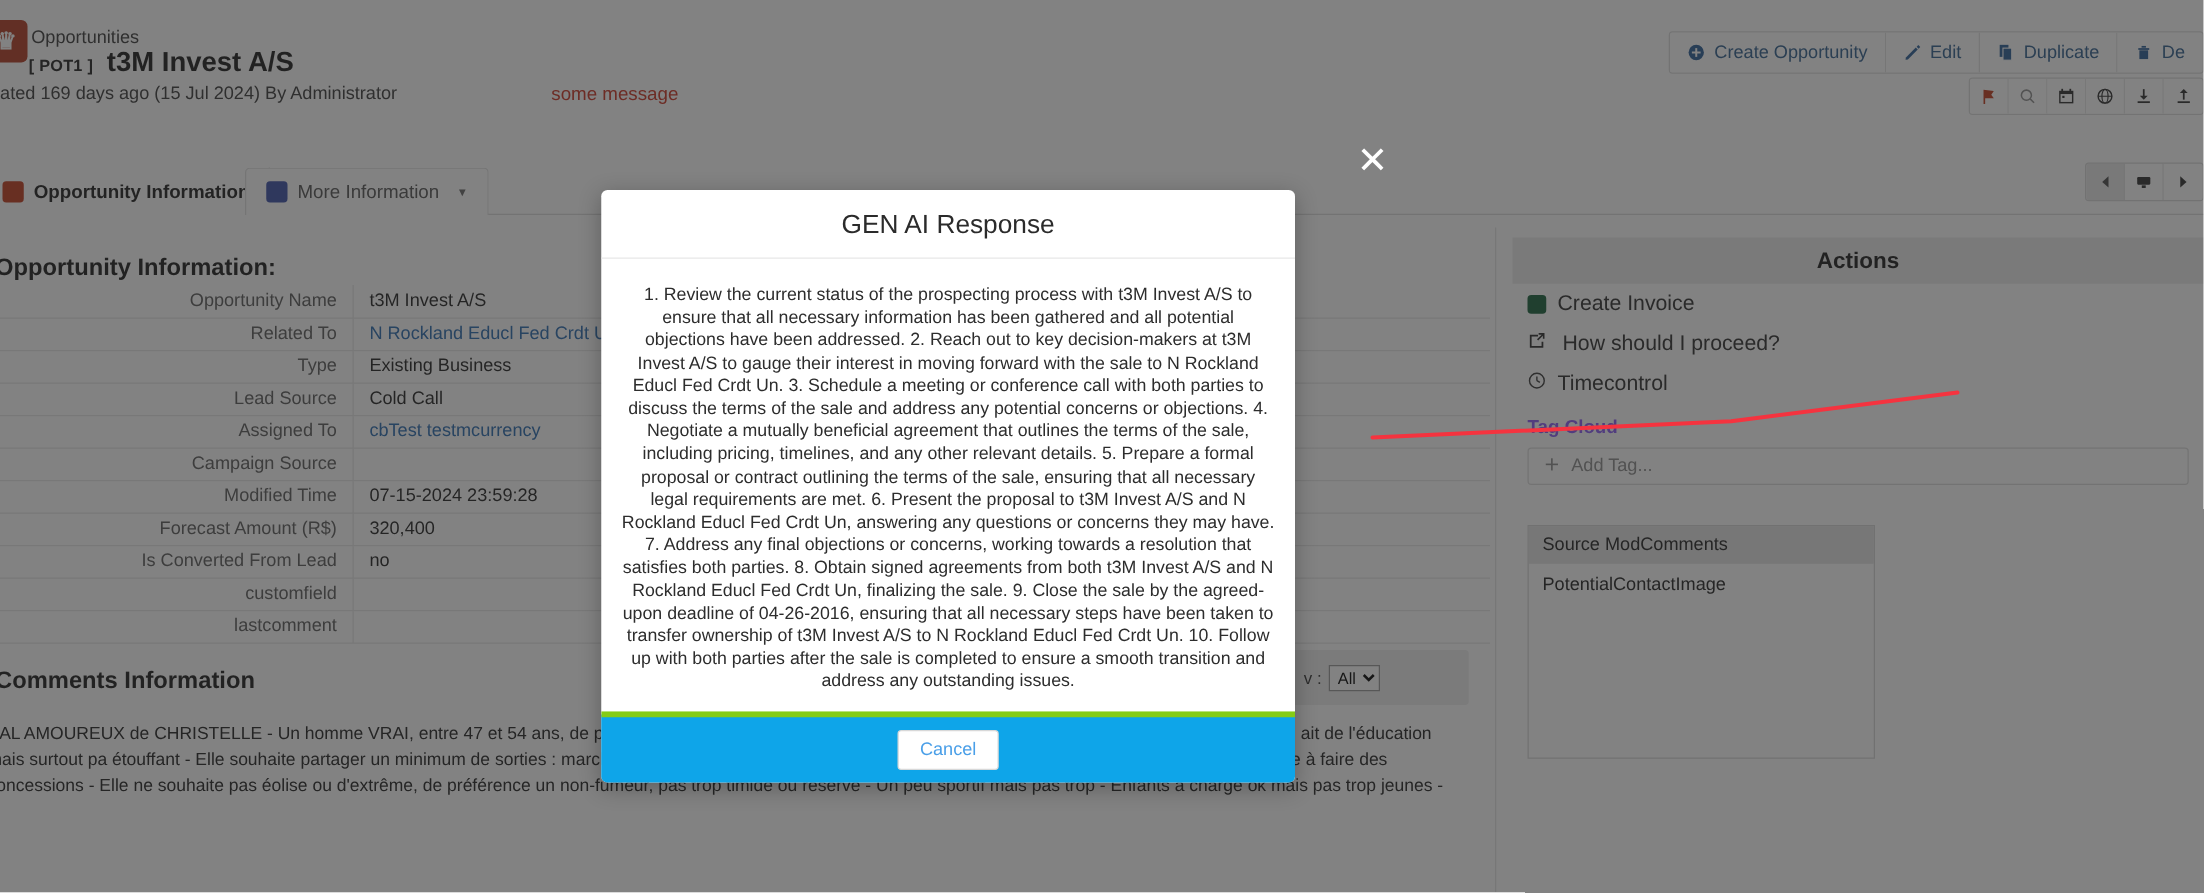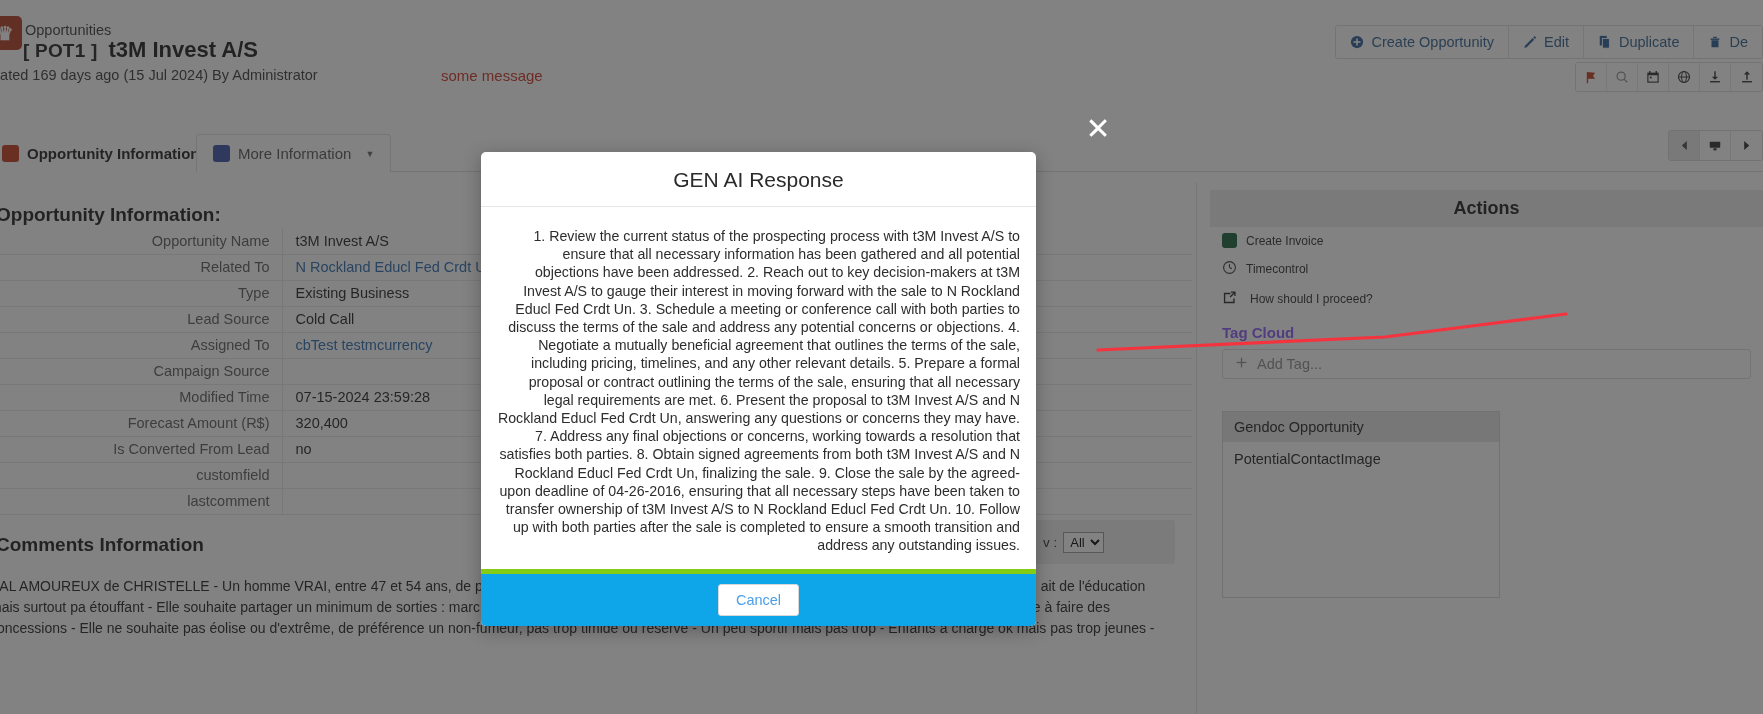--- a/index.html
+++ b/index.html
@@ -31,21 +31,21 @@
     width: 34px; height: 34px; border-radius: 5px;
     background: #b23b23; color: #fff;
     display: flex; align-items: center; justify-content: center;
     font-size: 19px; font-weight: bold;
   }
   .crumb {
     position: absolute; left: 25px; top: 18px;
     font-size: 14.5px; color: #3b3b3b;
   }
   .title-line { position: absolute; left: 23px; top: 33px; display: flex; align-items: baseline; gap: 11px; }
-  .record-no { font-size: 19px; font-weight: bold; color: #222; letter-spacing: .2px; }
+  .record-no { font-size: 13px; font-weight: bold; color: #222; letter-spacing: .2px; }
   .record-title { font-size: 22px; font-weight: bold; color: #1b1b1b; }
 
   .updated {
     position: absolute; left: -8px; top: 63px;
     font-size: 14.5px; color: #3a3a3a;
   }
   .msg {
     position: absolute; left: 441px; top: 63px;
     font-size: 15px; color: #cc3322;
   }
@@ -144,21 +144,21 @@
     background: #eeeeee; border-radius: 3px;
   }
 
   
   .sidebar { position: absolute; left: 1210px; top: 190px; width: 553px; }
   .sb-head {
     background: #ededed; padding: 8px 12px; font-size: 18px; font-weight: bold; color: #1b1b1b; text-align: center;
   }
   .sb-action {
     display: flex; align-items: center; gap: 9px;
-    padding: 6px 12px; font-size: 12px; color: #2f2f2f;
+    padding: 6px 12px; font-size: 17px; color: #2f2f2f;
   }
   .sq { width: 15px; height: 15px; border-radius: 3px; background: #16603a; display: inline-block; }
   .tagcloud-title { padding: 10px 12px 4px; font-size: 15px; font-weight: bold; color: #8b5cf6; }
   .addtag {
     margin: 4px 12px 16px; border: 1px solid #dcdcdc; border-radius: 3px;
     height: 30px; display: flex; align-items: center; gap: 9px;
     padding: 0 12px; color: #8c8c8c; font-size: 14.5px; background: #fff;
   }
   .panel {
     margin: 32px 12px 0; border: 1px solid #d7d7d7; background: #fff; width: 278px;
@@ -192,21 +192,21 @@
     box-shadow: 0 4px 18px rgba(0,0,0,0.28);
     display: flex; flex-direction: column;
   }
   .modal-header {
     padding: 16px 16px 14px; text-align: center;
     border-bottom: 1px solid #e7e7e7;
   }
   .modal-title { font-size: 21px; color: #2b2b2b; }
   .modal-body {
     padding: 20px 16px 14px;
-    font-size: 14.2px; line-height: 18.2px; color: #2d2d2d; text-align: right;
+    font-size: 14.2px; line-height: 18.2px; color: #2d2d2d; text-align: center;
   }
   .modal-footer {
     border-top: 5px solid #84cc16; background: #0ea5e9;
     padding: 10px 16px; display: flex; justify-content: center;
     border-bottom-left-radius: 5px; border-bottom-right-radius: 5px;
   }
   .btn-cancel {
     background: #ffffff; border: 1px solid #d8d8d8; border-radius: 3px;
     color: #4a9fe8; font-size: 14.5px; padding: 7px 17px;
   }
@@ -410,53 +410,53 @@
 
     <div class="divider-v"></div>
 
     <div class="sidebar">
       <div class="sb-head">Actions</div>
 
       <div class="sb-action">
         <span class="sq"></span>
         <span>Create Invoice</span>
       </div>
+      <div class="sb-action" style="gap:13px;">
+        <span>
+          <svg width="15" height="15" viewBox="0 0 16 16">
+              <path d="M2 3h7v1.5H3.5v8H12V9h1.5v5H2z" fill="#2b2b2b"></path>
+              <path d="M9.5 1.5H14.5V6.5h-1.4V3.9l-4 4-1-1 4-4H9.5z" fill="#2b2b2b"></path>
+            </svg>
+        </span>
+        <span>How should I proceed?</span>
+      </div>
       <div class="sb-action">
         <span>
           <svg width="15" height="15" viewBox="0 0 16 16">
               <circle cx="8" cy="8" r="6.3" fill="none" stroke="#3a3a3a" stroke-width="1.2"></circle>
               <line x1="8" y1="8" x2="8" y2="4.4" stroke="#3a3a3a" stroke-width="1.2"></line>
               <line x1="8" y1="8" x2="10.6" y2="9.4" stroke="#3a3a3a" stroke-width="1.2"></line>
             </svg>
         </span>
         <span>Timecontrol</span>
       </div>
-      <div class="sb-action" style="gap:13px;">
-        <span>
-          <svg width="15" height="15" viewBox="0 0 16 16">
-              <path d="M2 3h7v1.5H3.5v8H12V9h1.5v5H2z" fill="#2b2b2b"></path>
-              <path d="M9.5 1.5H14.5V6.5h-1.4V3.9l-4 4-1-1 4-4H9.5z" fill="#2b2b2b"></path>
-            </svg>
-        </span>
-        <span>How should I proceed?</span>
-      </div>
 
       <div class="tagcloud-title">Tag Cloud</div>
       <div class="addtag">
         <span>
           <svg width="13" height="13" viewBox="0 0 16 16">
               <rect x="7.2" y="2" width="1.6" height="12" fill="#8c8c8c"></rect>
               <rect x="2" y="7.2" width="12" height="1.6" fill="#8c8c8c"></rect>
             </svg>
         </span>
         <span>Add Tag...</span>
       </div>
 
       <div class="panel">
-        <div class="panel-head">Gendoc Opportunity</div>
+        <div class="panel-head">Source ModComments</div>
         <div class="panel-body">PotentialContactImage</div>
       </div>
     </div>
   </div>
 
   <div class="dim"></div>
 
   <div class="modal-close">✕</div>
 
   <div class="modal">

